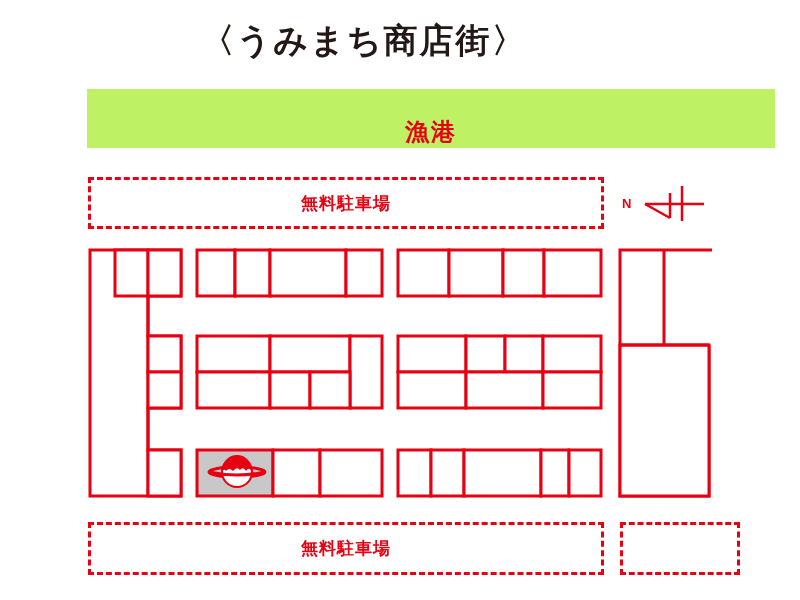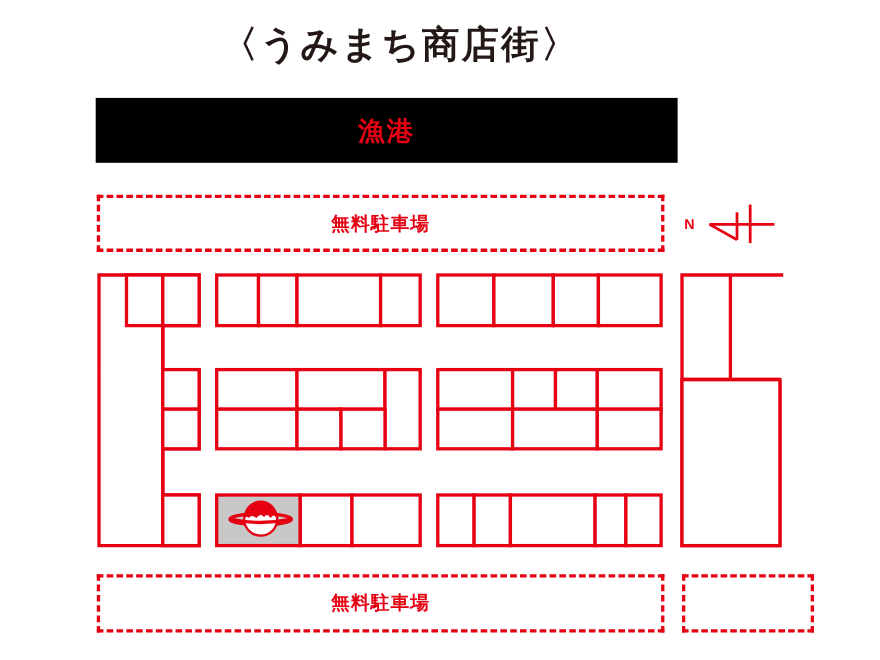--- a/index.html
+++ b/index.html
@@ -1,21 +1,21 @@
 <!DOCTYPE html>
 <html><head>
   <meta charset="utf-8">
   <style>
     html, body { margin: 0; padding: 0; background: #ffffff; }
     body { width: 800px; height: 600px; position: relative; overflow: hidden;
            font-family: "DejaVu Sans", sans-serif; }
     .title { position: absolute; left: 0; top: 18px; width: 728px; text-align: center;
              font-size: 34px; font-weight: bold; color: #231815; letter-spacing: 2px; }
-    .port { position: absolute; left: 87px; top: 89px; width: 529px; height: 59px;
-            background: #000000; display: flex; align-items: center; justify-content: center; }
+    .port { position: absolute; left: 87px; top: 89px; width: 688px; height: 59px;
+            background: #bef264; display: flex; align-items: flex-end; justify-content: center; }
     .port span { color: #e60012; font-weight: bold; font-size: 24px; letter-spacing: 2px; }
     .parking { position: absolute; box-sizing: border-box; border: 3px dashed #e60012;
                display: flex; align-items: center; justify-content: center; }
     .parking span { color: #e60012; font-weight: bold; font-size: 17px; letter-spacing: 1px; }
     svg.map { position: absolute; left: 0; top: 0; }
     .compass-n { position: absolute; left: 622px; top: 196px; font-size: 13px; font-weight: bold;
                  color: #e60012; font-family: "Liberation Sans", sans-serif; }
   </style>
 </head>
 <body>

